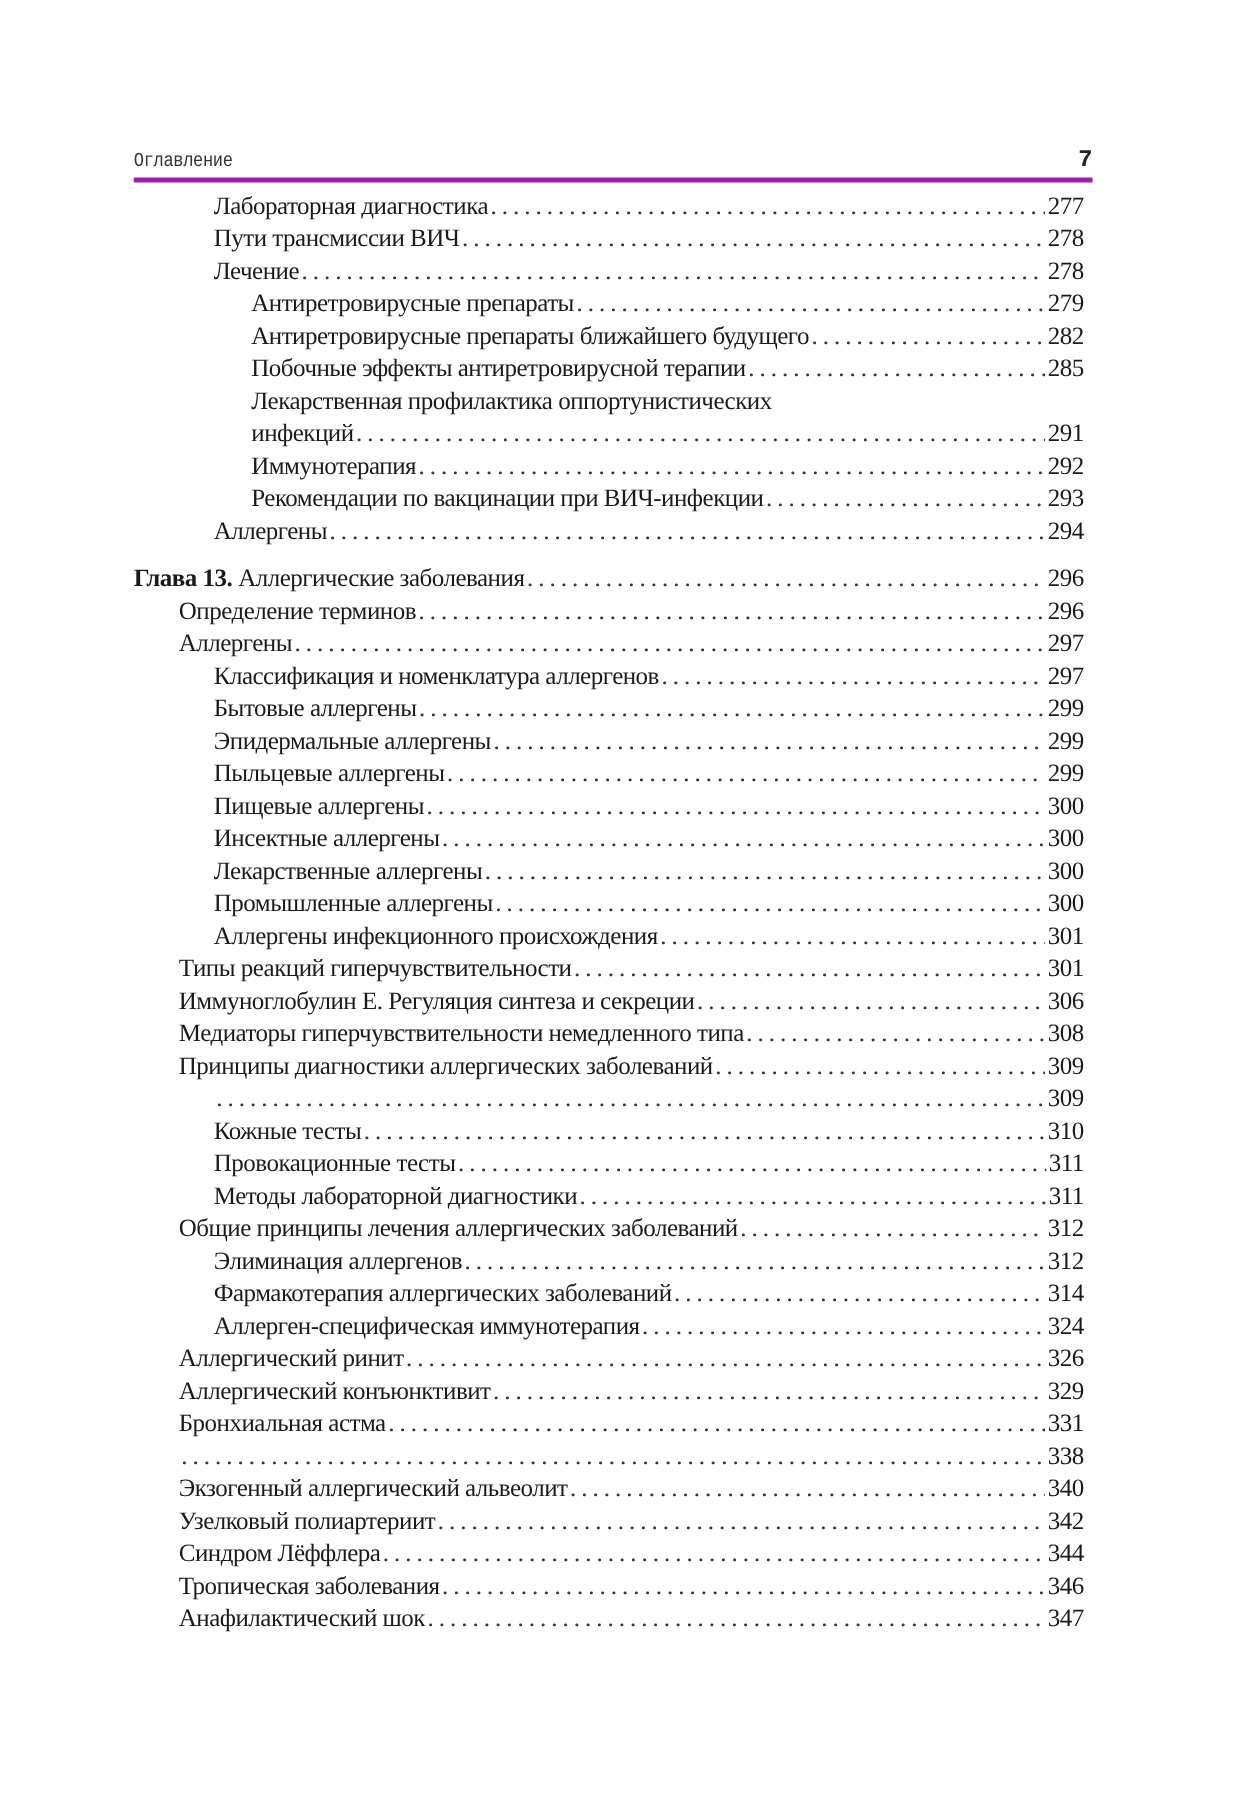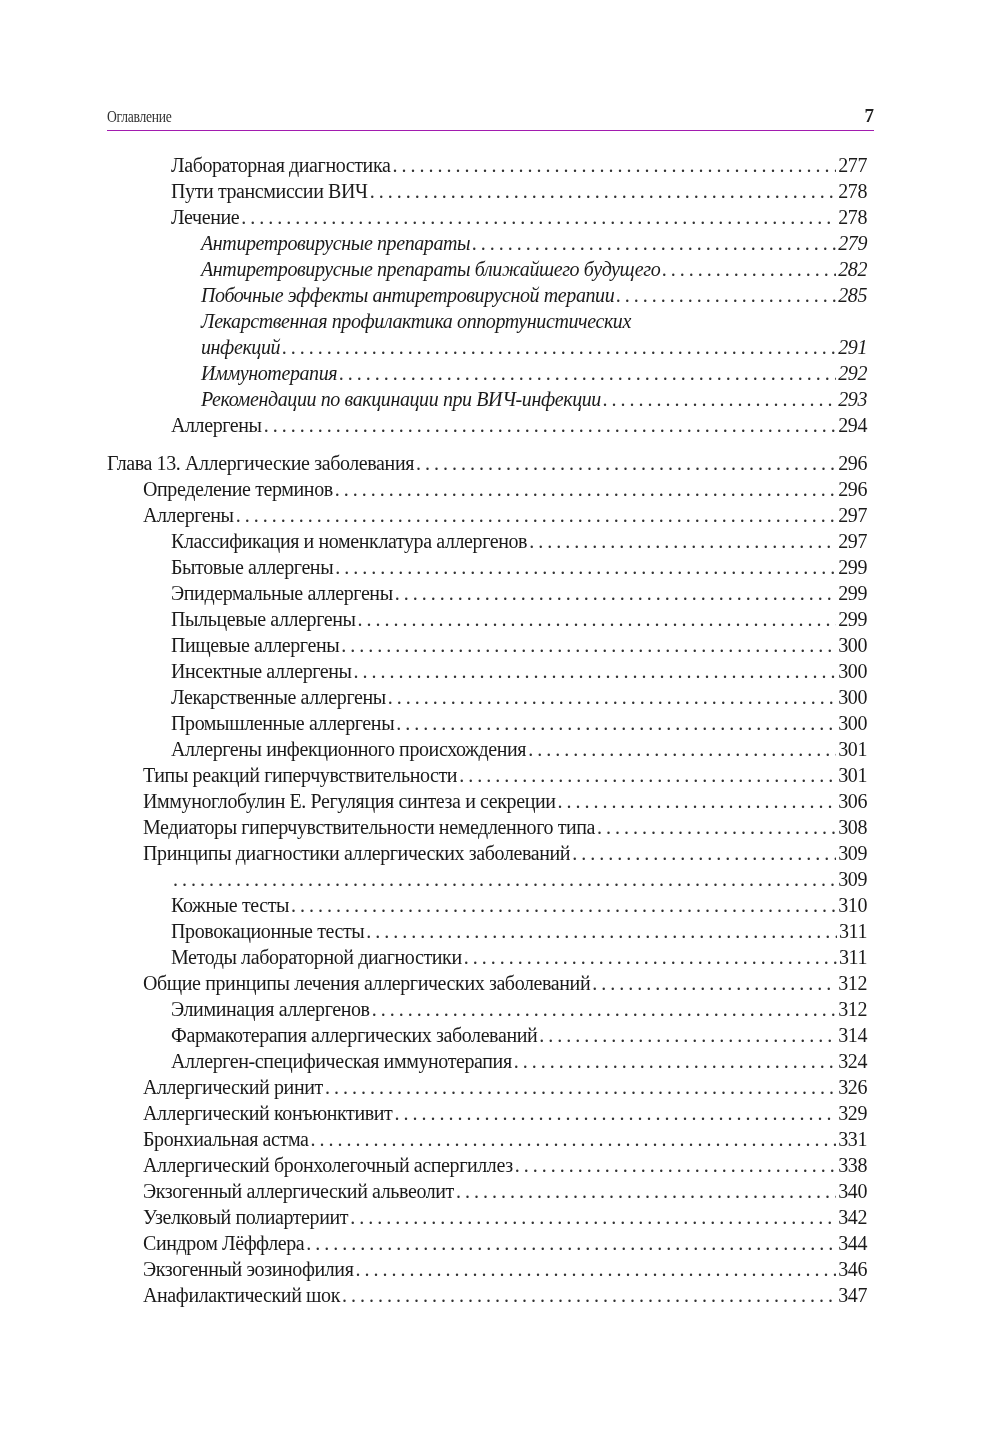--- a/index.html
+++ b/index.html
@@ -1,31 +1,31 @@
 <!DOCTYPE html>
 <html><head>
 <meta charset="utf-8">
 <style>
   html, body { margin: 0; padding: 0; background: #ffffff; }
   body { width: 1000px; height: 1455px; position: relative; overflow: hidden; color: #1a1a1a; }
   .header {
-    position: absolute; left: 107px; top: 104px; width: 767px; height: 26px;
-    border-bottom: 1px solid #a21caf;
-    font-family: Liberation Serif, serif;
+    position: absolute; left: 107px; top: 116px; width: 767px; height: 26px;
+    border-bottom: 4px solid #a21caf;
+    font-family: Liberation Mono, monospace;
   }
   .header .title { position: absolute; left: 0; top: 4px; font-size: 16px; color: #333; letter-spacing: -0.3px; transform: scaleX(0.85); transform-origin: left; }
   .header .pageno { position: absolute; right: 0; top: 1px; font-size: 19px; font-weight: bold; color: #222; }
   .toc { position: absolute; left: 107px; top: 152px; width: 760px; font-family: "Liberation Serif", serif; font-size: 20px; }
   .entry { position: relative; display: flex; align-items: baseline; height: 26px; line-height: 26px; }
   .entry.l0 { padding-left: 0; }
   .entry.l1 { padding-left: 36px; }
   .entry.l2 { padding-left: 64px; }
-  .entry.l3 { padding-left: 94px; font-style: italic; }
+  .entry.l3 { padding-left: 94px; }
   .entry .text { white-space: nowrap; letter-spacing: -0.4px; }
-  .entry .text b { font-weight: normal; }
+  .entry .text b { font-weight: bold; }
   .entry .dots { flex: 1; overflow: hidden; white-space: nowrap; margin: 0 2px; letter-spacing: 3.2px; color: #333; }
   .entry .dots::before { content: ". . . . . . . . . . . . . . . . . . . . . . . . . . . . . . . . . . . . . . . . . . . . . . . . . . . . . . . . . . . . . . . . . . . . . . . . . . . . . . . . . . . . . . . . . . . . . . . . . . . . . . . . . . . . . . . . . . . . . . . . . . . . . . . . . . . . . . . ."; letter-spacing: -0.5px; }
   .entry .page { white-space: nowrap; letter-spacing: -0.4px; }
   .gap { height: 12px; }
 </style>
 </head>
 <body>
 
 <div class="header">
   <span class="title">Оглавление</span>
@@ -218,41 +218,40 @@
         <span class="text">Аллергический конъюнктивит</span>
         <span class="dots"></span>
         <span class="page">329</span>
       </div>
       <div class="entry l1">
         <span class="text">Бронхиальная астма</span>
         <span class="dots"></span>
         <span class="page">331</span>
       </div>
       <div class="entry l1">
-        <span class="text">Аллергический бронхолегочный аспергиллез</span>
         <span class="dots"></span>
         <span class="page">338</span>
       </div>
       <div class="entry l1">
         <span class="text">Экзогенный аллергический альвеолит</span>
         <span class="dots"></span>
         <span class="page">340</span>
       </div>
       <div class="entry l1">
         <span class="text">Узелковый полиартериит</span>
         <span class="dots"></span>
         <span class="page">342</span>
       </div>
       <div class="entry l1">
         <span class="text">Синдром Лёффлера</span>
         <span class="dots"></span>
         <span class="page">344</span>
       </div>
       <div class="entry l1">
-        <span class="text">Экзогенный эозинофилия</span>
+        <span class="text">Тропическая заболевания</span>
         <span class="dots"></span>
         <span class="page">346</span>
       </div>
       <div class="entry l1">
         <span class="text">Анафилактический шок</span>
         <span class="dots"></span>
         <span class="page">347</span>
       </div>
     </div>
 </div>

